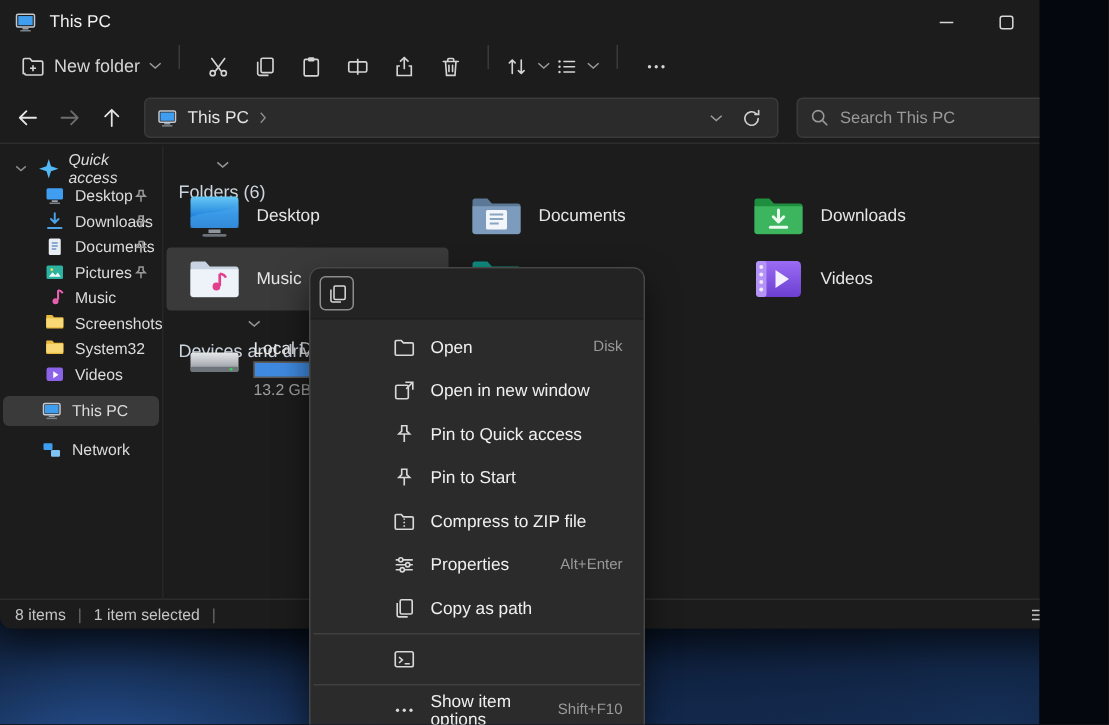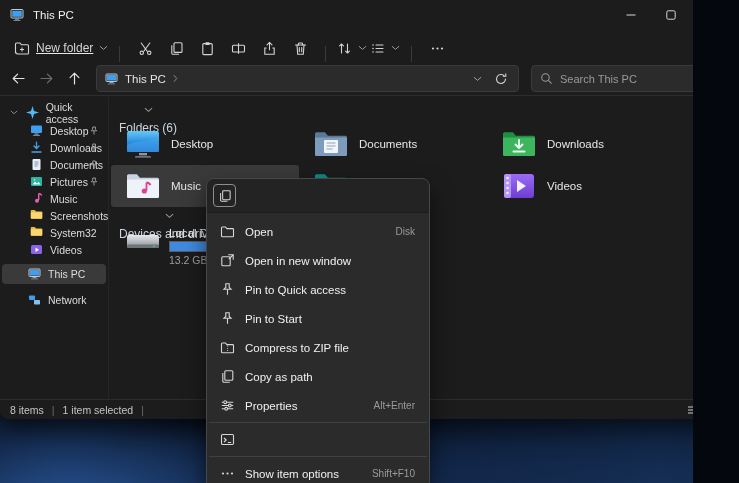--- a/index.html
+++ b/index.html
@@ -19,40 +19,40 @@
   .window { position:absolute; left:0; top:0; width:731px; height:419px; background:#1c1c1c;
     border-radius:0 0 8px 8px; overflow:hidden; box-shadow:0 10px 26px rgba(0,0,0,.65); }
 
   .titlebar { position:absolute; left:0; top:0; right:0; height:30px; display:flex; align-items:center; padding-left:10px; }
   .titlebar .app-icon { width:15px; height:14px; margin-right:8px; display:inline-flex; }
   .titlebar .title { font-size:11.5px; color:#f0f0f0; }
   .win-controls { margin-left:auto; display:flex; height:30px; }
   .win-controls button { width:40px; height:30px; background:transparent; border:none; color:#d8d8d8; display:flex; align-items:center; justify-content:center; cursor:pointer; }
 
   
-  .toolbar { position:absolute; left:0; top:30px; right:0; height:32px; display:flex; align-items:flex-end; padding:0 14px; gap:3px;text-decoration:underline; }
+  .toolbar { position:absolute; left:0; top:30px; right:0; height:32px; display:flex; align-items:flex-start; padding:0 14px; gap:3px; }
   .tbtn { height:28px; min-width:28px; border:none; background:transparent; color:#d4d4d4; display:flex; align-items:center; justify-content:center; gap:6px; border-radius:4px; cursor:pointer; font-size:12px; font-family:inherit; }
   .tb-sep { width:1px; height:16px; background:#3a3a3a; margin:0 8px; }
   .chev { display:inline-flex; opacity:.8; }
 
   
   .navbar { position:absolute; left:0; top:62px; right:0; height:34px; display:flex; align-items:center; padding:0 6px; gap:4px; border-bottom:1px solid #2d2d2d; }
   .navbtn { width:24px; height:26px; border:none; background:transparent; display:flex; align-items:center; justify-content:center; border-radius:4px; cursor:pointer; }
   .addressbar { flex:1; height:27px; margin-left:6px; background:#2b2b2b; border:1px solid #3a3a3a; border-radius:4px; display:flex; align-items:center; padding:0 8px; gap:7px; }
   .addressbar .crumb { font-size:11.5px; color:#e4e4e4; }
   .addr-right { margin-left:auto; display:flex; align-items:center; gap:10px; }
   .searchbar { width:192px; height:27px; margin:0 2px 0 8px; background:#2b2b2b; border:1px solid #3a3a3a; border-radius:4px; display:flex; align-items:center; padding:0 8px; gap:7px; }
   .searchbar input { flex:1; background:transparent; border:none; outline:none; color:#cfcfcf; font-size:11px; font-family:inherit; }
   .searchbar input::placeholder { color:#9a9a9a; }
 
   
   .content { position:absolute; left:0; top:97px; right:0; bottom:20px; display:flex; }
   .sidebar { width:108px; padding:6px 2px 0 2px; flex-shrink:0; }
   .side-item { display:flex; align-items:center; height:17px; padding-left:28px; gap:7px; font-size:10.5px; color:#dcdcdc; border-radius:4px; cursor:pointer; position:relative; }
-  .side-item.top { height:19px; padding-left:8px; margin-top:0; }
+  .side-item.top { height:19px; padding-left:8px; margin-top:0;font-style:italic; }
   .side-item.section { margin-top:6px; height:20px; padding-left:26px; }
   .side-item.selected { background:#3a3a3a; }
   .side-item .sicon { width:13px; height:13px; display:inline-flex; flex-shrink:0; }
   .side-item .schev { width:9px; display:inline-flex; opacity:.7; }
   .side-item .pin { position:absolute; right:7px; display:inline-flex; width:10px; height:10px; }
 
   .main { flex:1; position:relative; border-left:1px solid #262626; }
   .sec-header { position:absolute; left:10px; display:flex; align-items:center; gap:8px; font-size:12px; color:#ccd4de;flex-direction:column; }
   .sec-header .chev { opacity:.75; }
   .tiles { position:absolute; left:2px; top:26px; display:grid; grid-template-columns:188px 188px 188px; grid-auto-rows:42px; }
@@ -72,21 +72,21 @@
   .sb-sep { color:#6a6a6a; }
   .sb-right { margin-left:auto; display:flex; gap:4px; }
   .sb-right button { width:16px; height:15px; background:transparent; border:none; display:flex; align-items:center; justify-content:center; border-radius:2px; cursor:pointer; }
   .sb-right button.active { outline:1px solid #8a8a8a; }
 
   
   .context-menu { position:absolute; left:206px; top:178px; width:224px; height:312px; background:#2b2b2b; border:1px solid #474747; border-radius:8px; box-shadow:0 10px 22px rgba(0,0,0,.55); z-index:10; overflow:hidden; }
   .quick-row { height:34px; background:#232323; border-bottom:1px solid #1d1d1d; display:flex; align-items:center; padding:0 6px; }
   .qbtn { width:23px; height:23px; background:transparent; border:1px solid #8d8d8d; border-radius:4px; display:flex; align-items:center; justify-content:center; cursor:pointer; }
   .menu-items { padding-top:4px; }
-  .mi { height:29px; display:flex; align-items:center; gap:10px; padding:0 14px 0 12px; cursor:pointer; }
+  .mi { height:29px; display:flex; align-items:center; gap:10px; padding:0 14px 0 12px; cursor:pointer;margin-left:42px; }
   .mi .micon { width:16px; height:16px; display:inline-flex; align-items:center; justify-content:center; flex-shrink:0; }
   .mi .mlabel { font-size:11.5px; color:#f0f0f0; }
   .mi .mshort { margin-left:auto; font-size:10px; color:#9a9a9a; }
   .menu-sep { height:1px; background:#404040; margin:2px 2px; }
 
   svg { display:block; }
 </style>
 </head>
 <body>
 
@@ -635,39 +635,39 @@
               <path d="M1.5 12V3.8c0-.4.3-.8.8-.8h3.2l1.4 1.6h5.8c.4 0 .8.3.8.8V12c0 .4-.3.8-.8.8H2.3c-.4 0-.8-.3-.8-.8z"></path>
               <path d="M7.5 5.6v.9M7.5 7.9v.9M7.5 10.2v.9"></path>
             </svg>
           </span>
         <span class="mlabel">Compress to ZIP file</span>
         <span class="mshort"></span>
       </div>
       <div class="mi">
         <span class="micon">
             <svg width="15" height="15" viewBox="0 0 15 15" fill="none" stroke="#d8d8d8" stroke-width="1.1">
-              <rect x="4.8" y="1.8" width="8" height="9.5" rx="1"></rect>
-              <path d="M9.8 13.2H3.8c-.6 0-1-.4-1-1V4"></path>
-            </svg>
-          </span>
-        <span class="mlabel">Copy as path</span>
-        <span class="mshort"></span>
-      </div>
-      <div class="mi">
-        <span class="micon">
-            <svg width="15" height="15" viewBox="0 0 15 15" fill="none" stroke="#d8d8d8" stroke-width="1.1">
               <path d="M1.8 4.2h11.4M1.8 7.5h11.4M1.8 10.8h11.4"></path>
               <circle cx="5.2" cy="4.2" r="1.4" fill="#2b2b2b"></circle>
               <circle cx="9.8" cy="7.5" r="1.4" fill="#2b2b2b"></circle>
               <circle cx="6.2" cy="10.8" r="1.4" fill="#2b2b2b"></circle>
             </svg>
           </span>
         <span class="mlabel">Properties</span>
         <span class="mshort">Alt+Enter</span>
       </div>
+      <div class="mi">
+        <span class="micon">
+            <svg width="15" height="15" viewBox="0 0 15 15" fill="none" stroke="#d8d8d8" stroke-width="1.1">
+              <rect x="4.8" y="1.8" width="8" height="9.5" rx="1"></rect>
+              <path d="M9.8 13.2H3.8c-.6 0-1-.4-1-1V4"></path>
+            </svg>
+          </span>
+        <span class="mlabel">Copy as path</span>
+        <span class="mshort"></span>
+      </div>
       <div class="menu-sep"></div>
       <div class="mi">
         <span class="micon">
             <svg width="15" height="15" viewBox="0 0 15 15" fill="none" stroke="#d8d8d8" stroke-width="1.1">
               <rect x="1.5" y="2.5" width="12" height="10" rx="1.2"></rect>
               <path d="M4 6l2.2 2L4 10M7.8 10.5h3.4"></path>
             </svg>
           </span>
         <span class="mshort"></span>
       </div>

